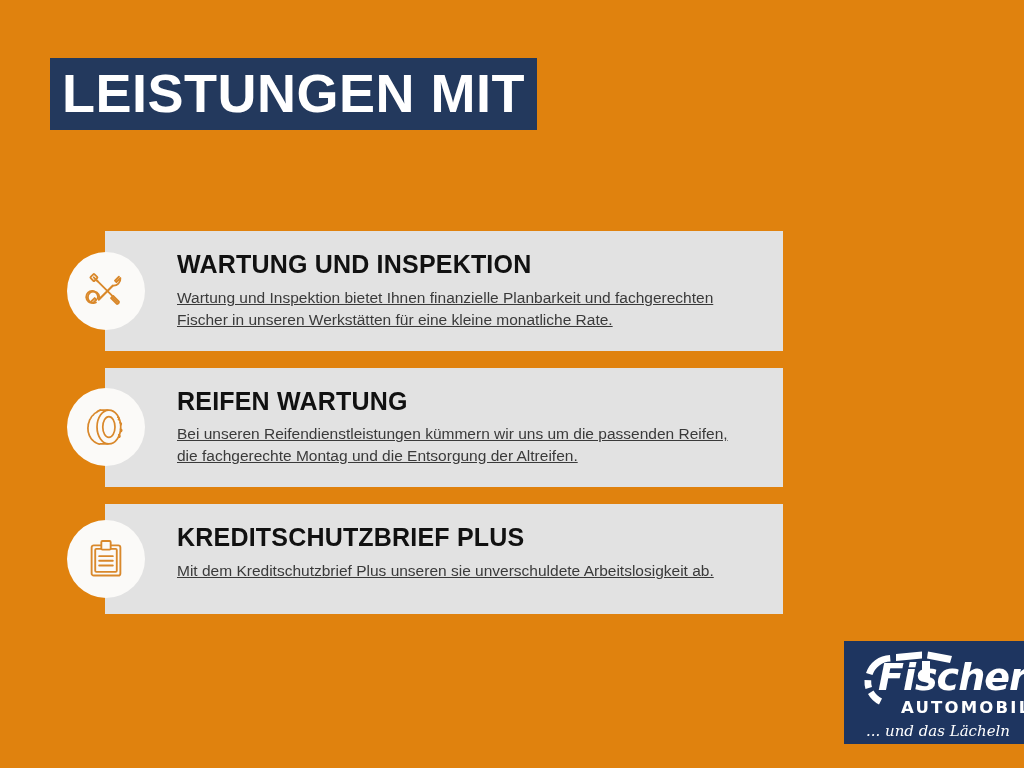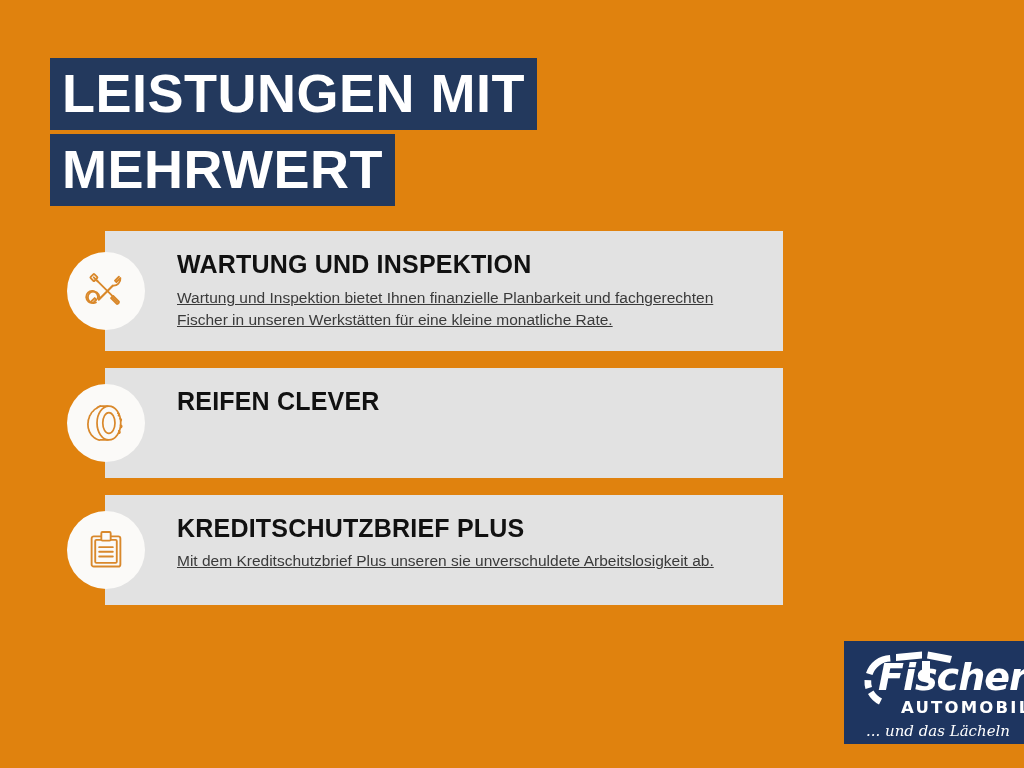--- a/index.html
+++ b/index.html
@@ -142,21 +142,20 @@
     width: 184px;
     height: 50px;
   }
   .logo-tagline svg { display:block; }
 </style>
 </head>
 <body>
 
 <div class="title-block">
   <div class="title-line">LEISTUNGEN MIT</div>
-  <div class="title-line">MEHRWERT</div>
 </div>
 
 <div class="cards">
 
   <div class="card">
     <div class="card-icon-wrap">
       <svg viewBox="0 0 64 64">
         <g fill="none" stroke="#D9882B" stroke-width="2.6" stroke-linecap="round" stroke-linejoin="round">
 
           <path d="M50 12 L44.5 17.5 L46.5 19.5 L52 14 A9.5 9.5 0 0 1 41.5 24.5 L22 44 A8 8 0 1 0 18 48"></path>
@@ -206,21 +205,25 @@
           <path d="M24 55.6 L34.5 55.5"></path>
 
           <path d="M48.5 18.5 q2.6 1.2 0.9 3.2"></path>
           <path d="M51.5 26 q2.8 1.0 1.1 3.2"></path>
           <path d="M52.2 35 q2.8 1.1 1.0 3.2"></path>
           <path d="M49.8 43 q2.7 1.2 0.9 3.2"></path>
         </g>
       </svg>
     </div>
     <div class="card-body">
-      <h2 class="card-title">REIFEN CLEVER</h2>
+      <h2 class="card-title">REIFEN WARTUNG</h2>
+      <p class="card-text">
+        <span>Bei unseren Reifendienstleistungen kümmern wir uns um die passenden Reifen,</span>
+        <span>die fachgerechte Montag und die Entsorgung der Altreifen.</span>
+      </p>
     </div>
   </div>
 
   <div class="card">
     <div class="card-icon-wrap">
       <svg viewBox="0 0 64 64">
         <g fill="none" stroke="#D9882B" stroke-width="2.6" stroke-linecap="round" stroke-linejoin="round">
 
           <rect x="12" y="13" width="40" height="42" rx="3"></rect>
 

